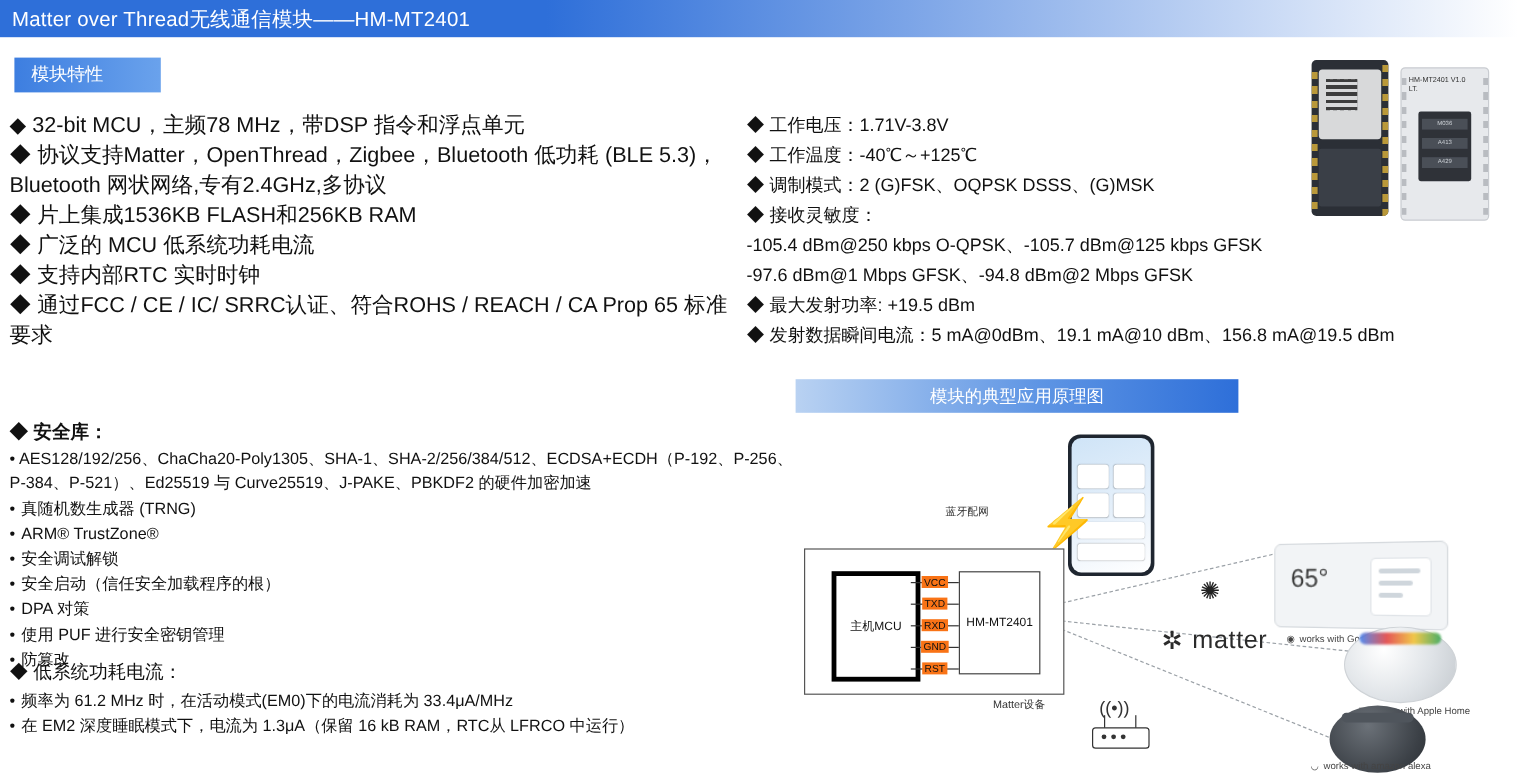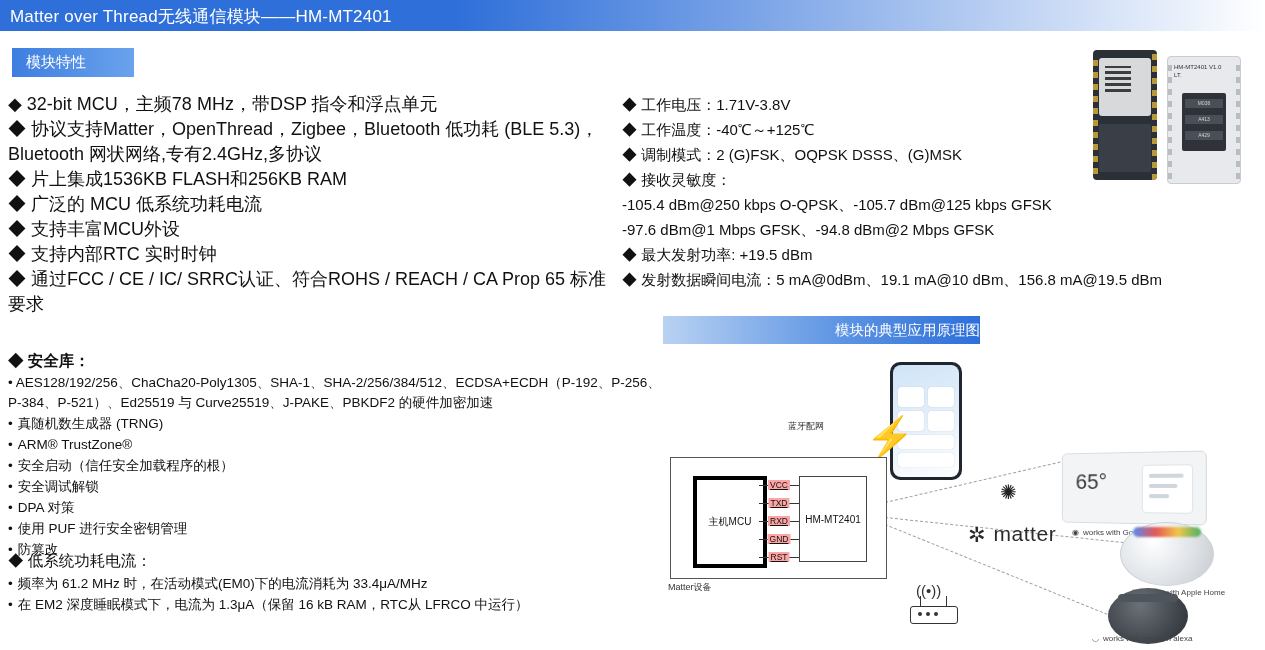--- a/index.html
+++ b/index.html
@@ -115,26 +115,26 @@
     font-size: 13.5px;
     line-height: 21px;
   }
   .low-item .dot { margin-right: 5px; }
 
   
   .badge-diagram {
     position: absolute;
     left: 663px;
     top: 316px;
-    width: 317px;
+    width: 369px;
     height: 28px;
     background: linear-gradient(90deg, #b9d2f2 0%, #5e95e4 55%, #2e6fd9 100%);
     display: flex;
     align-items: center;
-    justify-content: flex-end;
+    justify-content: center;
   }
   .badge-diagram span {
     color: #ffffff;
     font-size: 14.5px;
   }
 
   
   .photo-a {
     position: absolute;
     left: 1093px;
@@ -308,30 +308,29 @@
     position: absolute;
     left: 88px;
     width: 40px;
     height: 1px;
     background: #333;
   }
   .pinlabel {
     position: absolute;
     font-size: 8.5px;
     color: #111;
-    background: #fca5a5;
+    background: #f97316;
     padding: 0 2px;
     transform: translate(-50%, -50%);
-    text-decoration: underline;
   }
   .mcu-cap {
     position: absolute;
-    left: 28px; top: 229px;
+    left: 16px; top: 229px;
     width: 215px;
-    text-align: left;
+    text-align: right;
     font-size: 9px;
     color: #333;
   }
 
   .router {
     position: absolute;
     left: 262px; top: 230px;
     width: 62px; height: 46px;
   }
   .router .body {
@@ -475,43 +474,42 @@
 
 <div class="badge-features">
   <span>模块特性</span>
 </div>
 
 <div class="left-col">
   <div class="bullet-line">◆ 32-bit MCU，主频78 MHz，带DSP 指令和浮点单元</div>
   <div class="bullet-line">◆ 协议支持Matter，OpenThread，Zigbee，Bluetooth 低功耗 (BLE 5.3)，Bluetooth 网状网络,专有2.4GHz,多协议</div>
   <div class="bullet-line">◆ 片上集成1536KB FLASH和256KB RAM</div>
   <div class="bullet-line">◆ 广泛的 MCU 低系统功耗电流</div>
-  <div class="bullet-line">◆ 支持丰富MCU外设</div>
   <div class="bullet-line">◆ 支持内部RTC 实时时钟</div>
   <div class="bullet-line">◆ 通过FCC / CE / IC/ SRRC认证、符合ROHS / REACH / CA Prop 65 标准要求</div>
 </div>
 
 <div class="right-col">
   <div class="bullet-line">◆ 工作电压：1.71V-3.8V</div>
   <div class="bullet-line">◆ 工作温度：-40℃～+125℃</div>
   <div class="bullet-line">◆ 调制模式：2 (G)FSK、OQPSK DSSS、(G)MSK</div>
   <div class="bullet-line">◆ 接收灵敏度：</div>
   <div class="bullet-line">-105.4 dBm@250 kbps O-QPSK、-105.7 dBm@125 kbps GFSK</div>
   <div class="bullet-line">-97.6 dBm@1 Mbps GFSK、-94.8 dBm@2 Mbps GFSK</div>
   <div class="bullet-line">◆ 最大发射功率: +19.5 dBm</div>
   <div class="bullet-line">◆ 发射数据瞬间电流：5 mA@0dBm、19.1 mA@10 dBm、156.8 mA@19.5 dBm</div>
 </div>
 
 <div class="sec-block">
   <div class="sec-head">◆ 安全库：</div>
   <div class="sec-para">• AES128/192/256、ChaCha20-Poly1305、SHA-1、SHA-2/256/384/512、ECDSA+ECDH（P-192、P-256、P-384、P-521）、Ed25519 与 Curve25519、J-PAKE、PBKDF2 的硬件加密加速</div>
   <div class="sec-item"><span class="dot">•</span><span>真随机数生成器 (TRNG)</span></div>
   <div class="sec-item"><span class="dot">•</span><span>ARM® TrustZone®</span></div>
+  <div class="sec-item"><span class="dot">•</span><span>安全调试解锁</span></div>
   <div class="sec-item"><span class="dot">•</span><span>安全启动（信任安全加载程序的根）</span></div>
-  <div class="sec-item"><span class="dot">•</span><span>安全调试解锁</span></div>
   <div class="sec-item"><span class="dot">•</span><span>DPA 对策</span></div>
   <div class="sec-item"><span class="dot">•</span><span>使用 PUF 进行安全密钥管理</span></div>
   <div class="sec-item"><span class="dot">•</span><span>防篡改</span></div>
 </div>
 
 <div class="low-block">
   <div class="low-head">◆ 低系统功耗电流：</div>
   <div class="low-item"><span class="dot">•</span><span>频率为 61.2 MHz 时，在活动模式(EM0)下的电流消耗为 33.4μA/MHz</span></div>
   <div class="low-item"><span class="dot">•</span><span>在 EM2 深度睡眠模式下，电流为 1.3μA（保留 16 kB RAM，RTC从 LFRCO 中运行）</span></div>
 </div>

